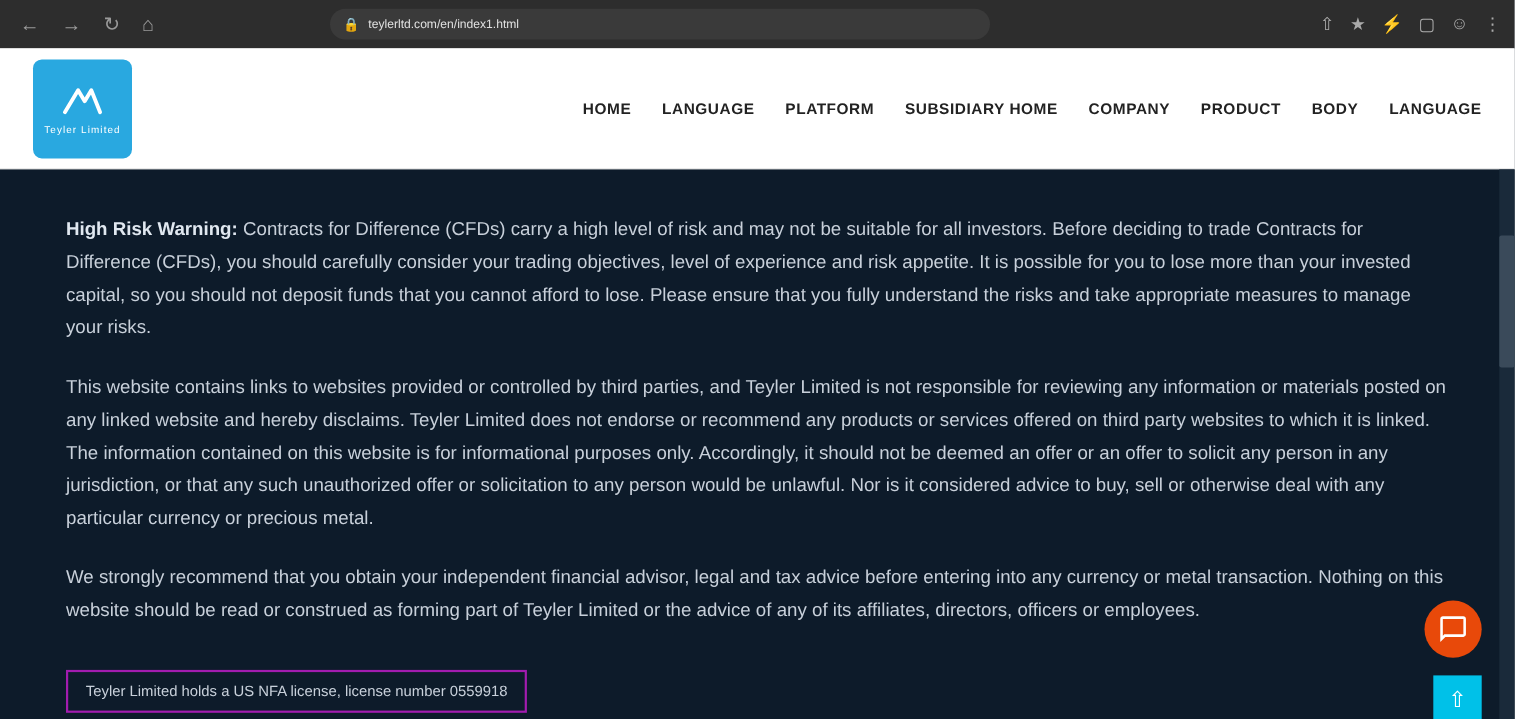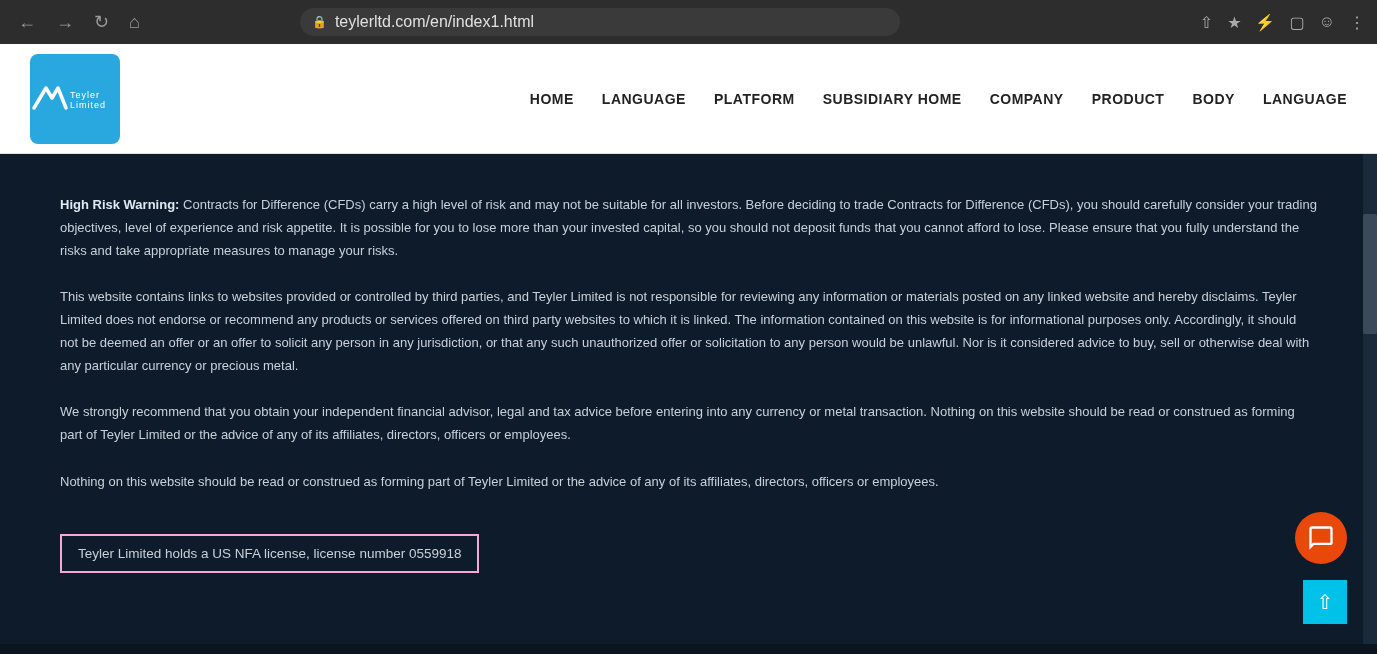--- a/index.html
+++ b/index.html
@@ -28,21 +28,21 @@
       border-radius: 20px;
       height: 28px;
       display: flex;
       align-items: center;
       padding: 0 12px;
       gap: 8px;
       max-width: 600px;
       margin: 0 auto;
     }
     .lock-icon { color: #aaa; font-size: 12px; }
-    .address-text { color: #e0e0e0; font-size: 16px; }
+    .address-text { color: #e0e0e0; font-size: 11px; }
     .browser-right { margin-left: auto; display: flex; gap: 14px; align-items: center; color: #aaa; }
 
     
     .navbar {
       background: #fff;
       height: 110px;
       display: flex;
       align-items: center;
       padding: 0 30px;
       border-bottom: 1px solid #e0e0e0;
@@ -51,20 +51,21 @@
       display: flex;
       align-items: center;
       gap: 0;
     }
     .logo-box {
       background: #29a8e0;
       width: 90px;
       height: 90px;
       border-radius: 8px;
       display: flex;
+      flex-direction: column;
       align-items: center;
       justify-content: center;
       color: white;
     }
     .logo-mark {
       font-size: 28px;
       font-weight: bold;
       line-height: 1;
     }
     .logo-text {
@@ -89,30 +90,30 @@
 
     
     .main-content {
       background: #0d1b2a;
       min-height: 490px;
       padding: 40px 60px 30px 60px;
       position: relative;
     }
     .content-text {
       color: #c8d0da;
-      font-size: 13px;
+      font-size: 17px;
       line-height: 1.75;
       margin-bottom: 24px;
     }
     .content-text strong {
       color: #e0e8f0;
       font-weight: bold;
     }
     .license-box {
-      border: 2px solid #f9a8d4;
+      border: 2px solid #a21caf;
       display: inline-block;
       padding: 10px 16px;
       margin-top: 16px;
       color: #c8d0da;
       font-size: 13.5px;
     }
 
     
     .chat-widget {
       position: absolute;
@@ -221,21 +222,20 @@
 
   <p class="content-text">
     <strong>High Risk Warning:</strong>
     <span> Contracts for Difference (CFDs) carry a high level of risk and may not be suitable for all investors. Before deciding to trade Contracts for Difference (CFDs), you should carefully consider your trading objectives, level of experience and risk appetite. It is possible for you to lose more than your invested capital, so you should not deposit funds that you cannot afford to lose. Please ensure that you fully understand the risks and take appropriate measures to manage your risks.</span>
   </p>
 
   <p class="content-text">This website contains links to websites provided or controlled by third parties, and Teyler Limited is not responsible for reviewing any information or materials posted on any linked website and hereby disclaims. Teyler Limited does not endorse or recommend any products or services offered on third party websites to which it is linked. The information contained on this website is for informational purposes only. Accordingly, it should not be deemed an offer or an offer to solicit any person in any jurisdiction, or that any such unauthorized offer or solicitation to any person would be unlawful. Nor is it considered advice to buy, sell or otherwise deal with any particular currency or precious metal.</p>
 
   <p class="content-text">We strongly recommend that you obtain your independent financial advisor, legal and tax advice before entering into any currency or metal transaction. Nothing on this website should be read or construed as forming part of Teyler Limited or the advice of any of its affiliates, directors, officers or employees.</p>
 
-  <p class="content-text">Nothing on this website should be read or construed as forming part of Teyler Limited or the advice of any of its affiliates, directors, officers or employees.</p>
 
   <div class="license-box">
     <span>Teyler Limited holds a US NFA license, license number 0559918</span>
   </div>
 
   
   <div class="chat-widget">
     <div class="chat-icon">
       <svg viewBox="0 0 24 24" xmlns="http://www.w3.org/2000/svg">
         <path d="M20 2H4c-1.1 0-2 .9-2 2v18l4-4h14c1.1 0 2-.9 2-2V4c0-1.1-.9-2-2-2zm0 14H5.17L4 17.17V4h16v12z"></path>

